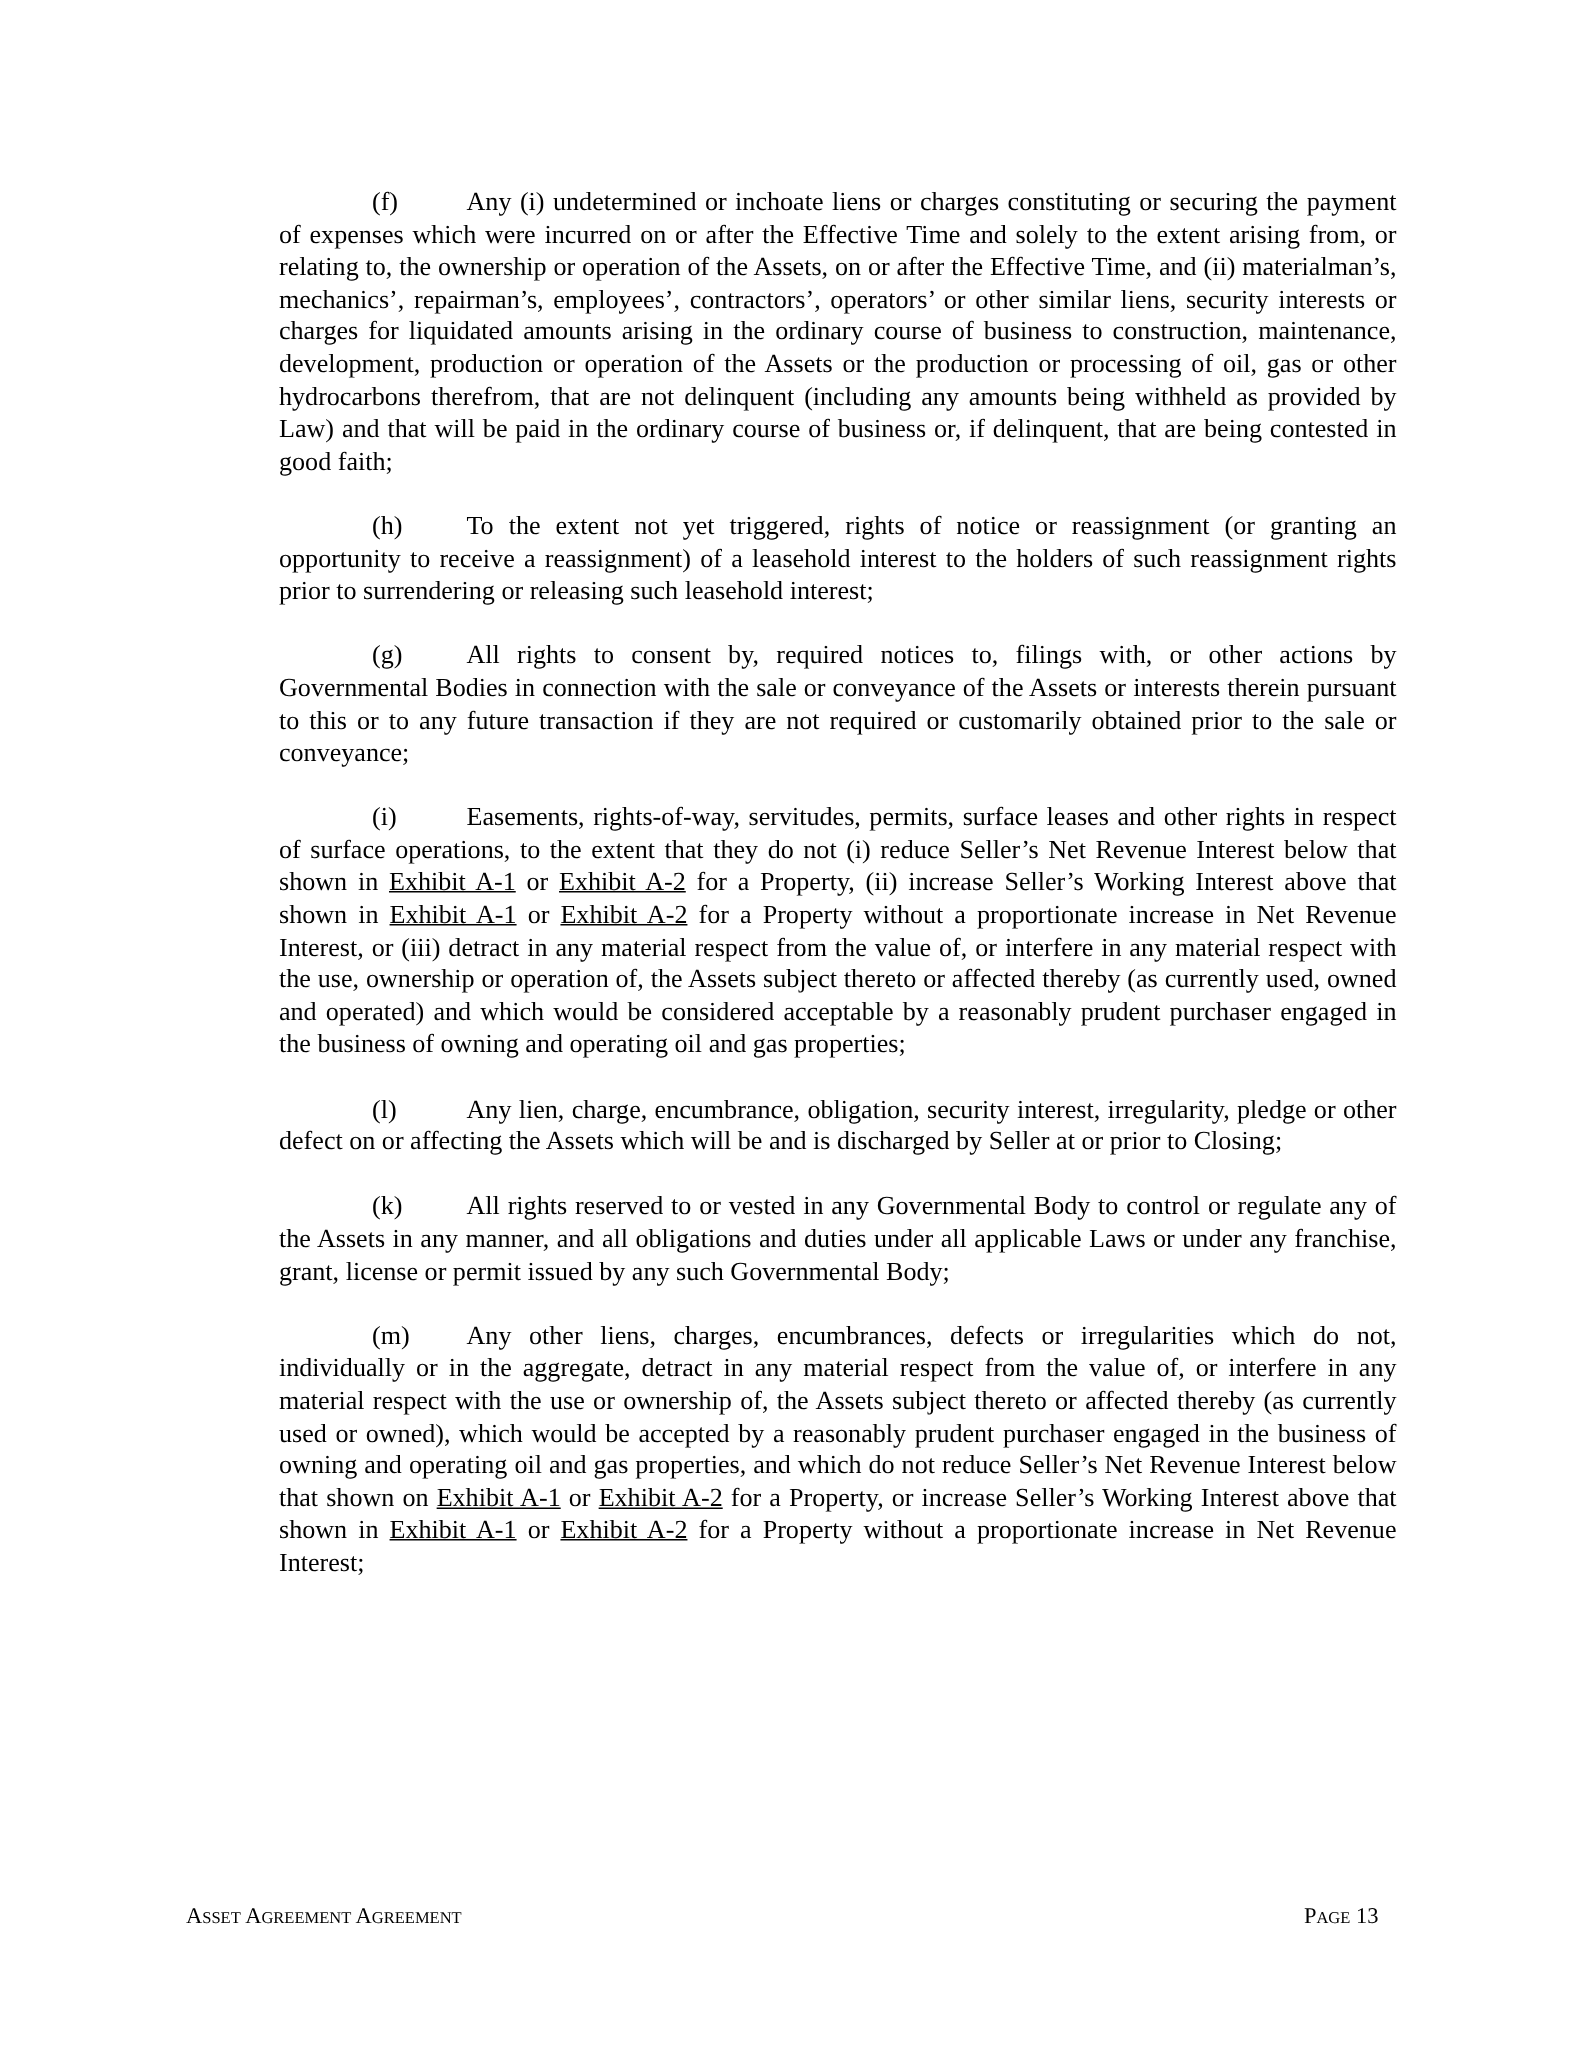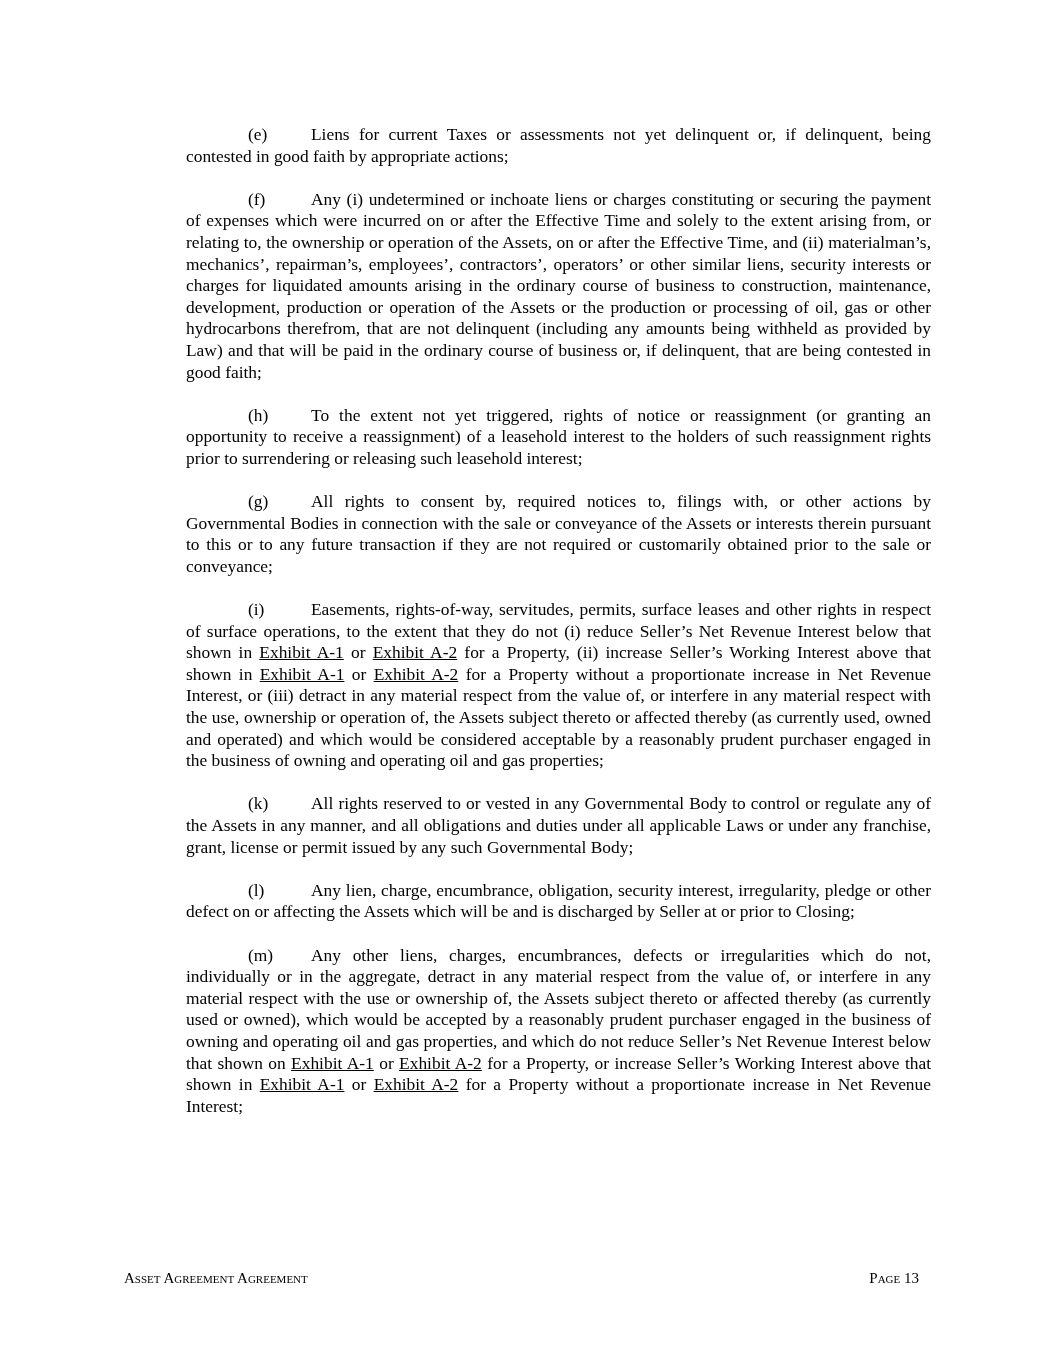--- a/index.html
+++ b/index.html
@@ -35,26 +35,25 @@
     color: #000;
     font-variant: small-caps;
   }
   .footer .left { position: absolute; left: 0; top: 0; }
   .footer .right { position: absolute; right: 12px; top: 0; }
 </style>
 </head>
 <body>
 
 <div class="page" id="doc-body">
-    <p class="para"><span class="marker">(e)</span><span>Liens for current Taxes or assessments not yet delinquent or, if delinquent, being contested in good faith by appropriate actions;</span></p>
     <p class="para"><span class="marker">(f)</span><span>Any (i) undetermined or inchoate liens or charges constituting or securing the payment of expenses which were incurred on or after the Effective Time and solely to the extent arising from, or relating to, the ownership or operation of the Assets, on or after the Effective Time, and (ii) materialman’s, mechanics’, repairman’s, employees’, contractors’, operators’ or other similar liens, security interests or charges for liquidated amounts arising in the ordinary course of business to construction, maintenance, development, production or operation of the Assets or the production or processing of oil, gas or other hydrocarbons therefrom, that are not delinquent (including any amounts being withheld as provided by Law) and that will be paid in the ordinary course of business or, if delinquent, that are being contested in good faith;</span></p>
     <p class="para"><span class="marker">(h)</span><span>To the extent not yet triggered, rights of notice or reassignment (or granting an opportunity to receive a reassignment) of a leasehold interest to the holders of such reassignment rights prior to surrendering or releasing such leasehold interest;</span></p>
     <p class="para"><span class="marker">(g)</span><span>All rights to consent by, required notices to, filings with, or other actions by Governmental Bodies in connection with the sale or conveyance of the Assets or interests therein pursuant to this or to any future transaction if they are not required or customarily obtained prior to the sale or conveyance;</span></p>
     <p class="para"><span class="marker">(i)</span><span>Easements, rights-of-way, servitudes, permits, surface leases and other rights in respect of surface operations, to the extent that they do not (i) reduce Seller’s Net Revenue Interest below that shown in </span><span class="ref">Exhibit A-1</span><span> or </span><span class="ref">Exhibit A-2</span><span> for a Property, (ii) increase Seller’s Working Interest above that shown in </span><span class="ref">Exhibit A-1</span><span> or </span><span class="ref">Exhibit A-2</span><span> for a Property without a proportionate increase in Net Revenue Interest, or (iii) detract in any material respect from the value of, or interfere in any material respect with the use, ownership or operation of, the Assets subject thereto or affected thereby (as currently used, owned and operated) and which would be considered acceptable by a reasonably prudent purchaser engaged in the business of owning and operating oil and gas properties;</span></p>
+    <p class="para"><span class="marker">(l)</span><span>Any lien, charge, encumbrance, obligation, security interest, irregularity, pledge or other defect on or affecting the Assets which will be and is discharged by Seller at or prior to Closing;</span></p>
     <p class="para"><span class="marker">(k)</span><span>All rights reserved to or vested in any Governmental Body to control or regulate any of the Assets in any manner, and all obligations and duties under all applicable Laws or under any franchise, grant, license or permit issued by any such Governmental Body;</span></p>
-    <p class="para"><span class="marker">(l)</span><span>Any lien, charge, encumbrance, obligation, security interest, irregularity, pledge or other defect on or affecting the Assets which will be and is discharged by Seller at or prior to Closing;</span></p>
     <p class="para"><span class="marker">(m)</span><span>Any other liens, charges, encumbrances, defects or irregularities which do not, individually or in the aggregate, detract in any material respect from the value of, or interfere in any material respect with the use or ownership of, the Assets subject thereto or affected thereby (as currently used or owned), which would be accepted by a reasonably prudent purchaser engaged in the business of owning and operating oil and gas properties, and which do not reduce Seller’s Net Revenue Interest below that shown on </span><span class="ref">Exhibit A-1</span><span> or </span><span class="ref">Exhibit A-2</span><span> for a Property, or increase Seller’s Working Interest above that shown in </span><span class="ref">Exhibit A-1</span><span> or </span><span class="ref">Exhibit A-2</span><span> for a Property without a proportionate increase in Net Revenue Interest;</span></p>
   </div>
 
 <div class="footer">
   <span class="left">Asset Agreement Agreement</span>
   <span class="right">Page 13</span>
 </div>
 
 </body></html>

